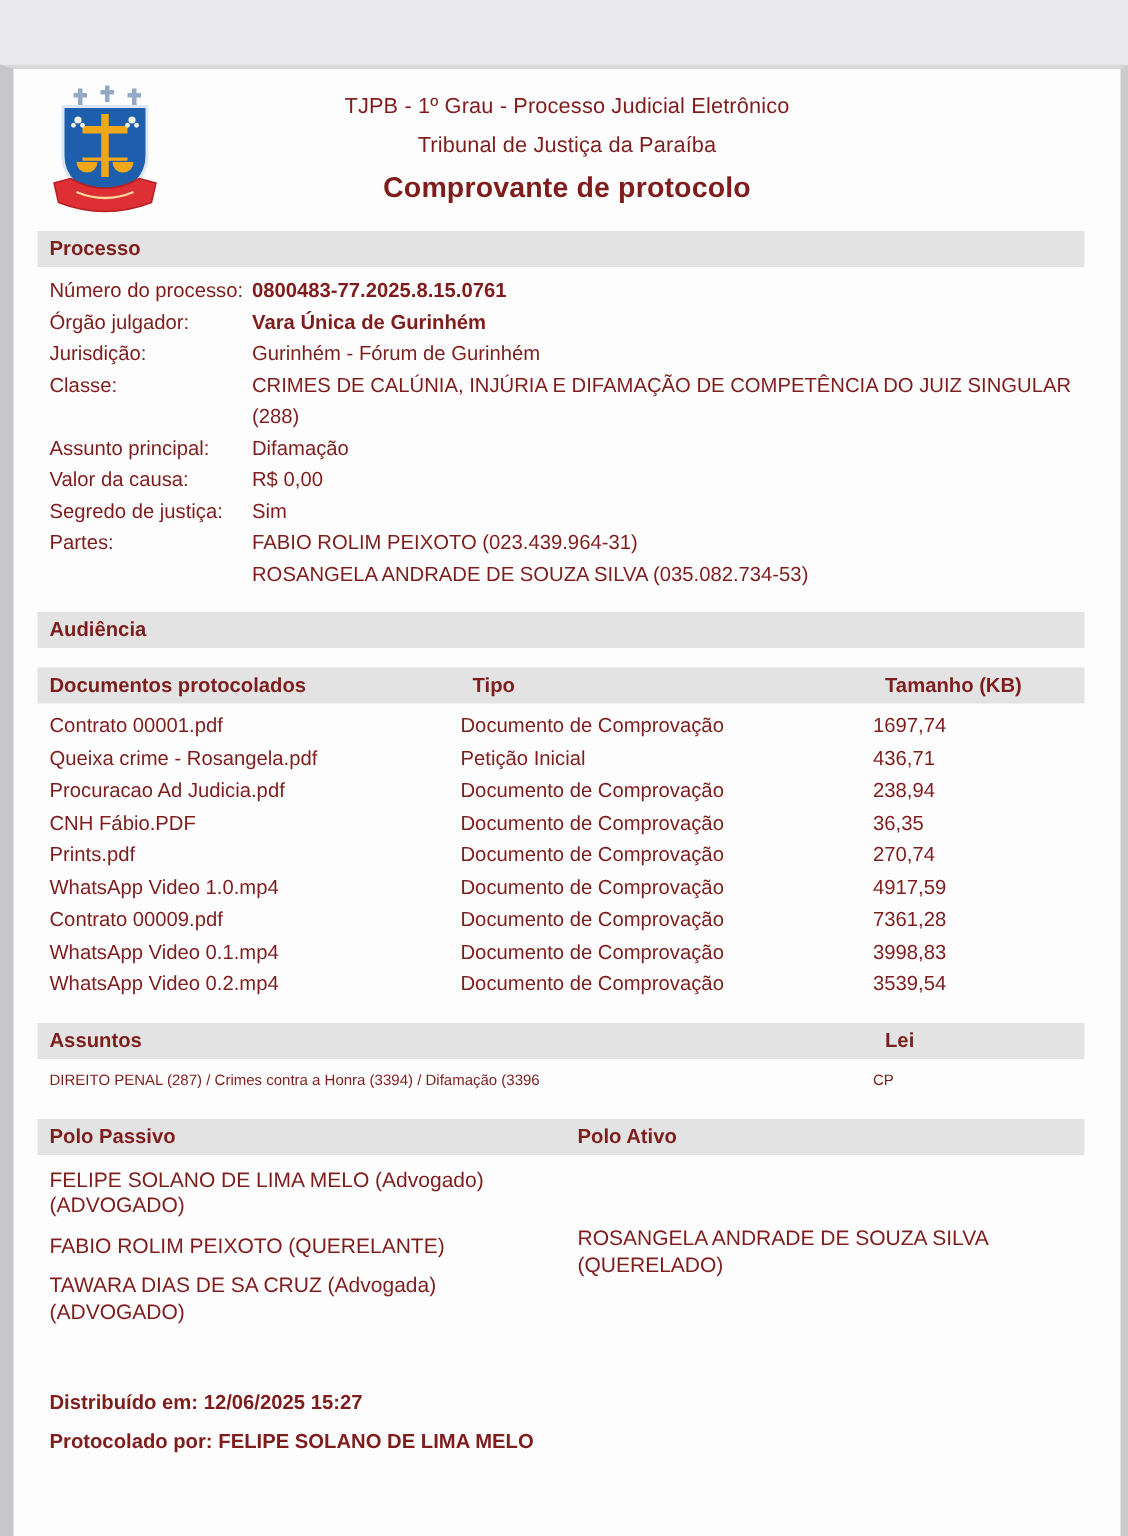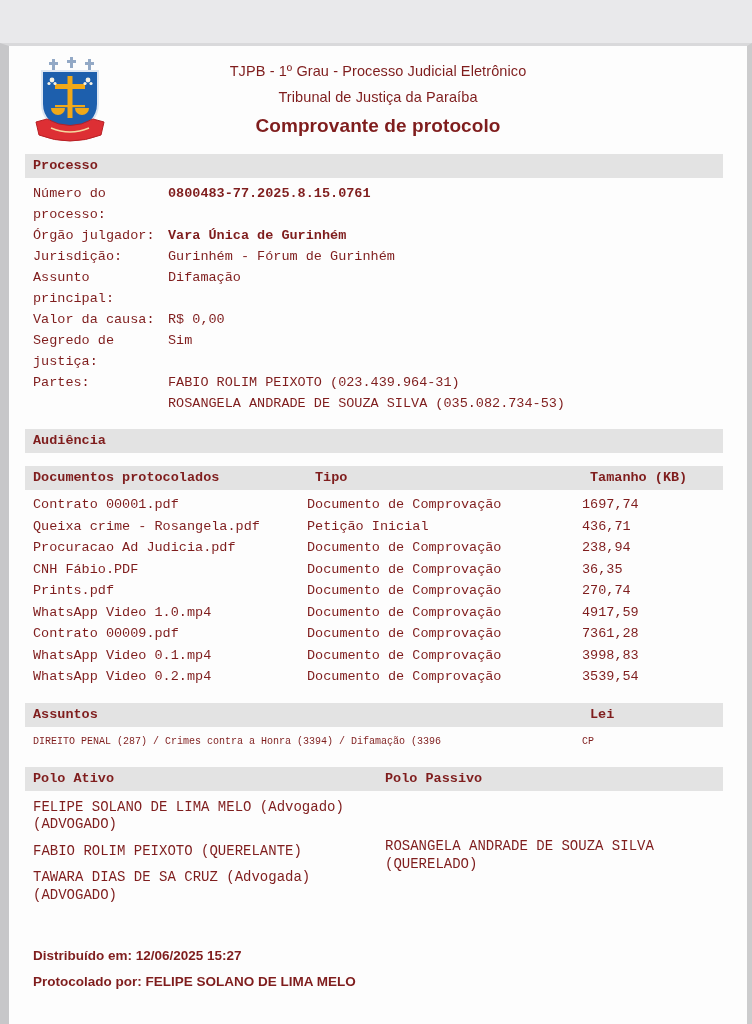--- a/index.html
+++ b/index.html
@@ -15,21 +15,21 @@
   .logo { position:absolute; left:24px; top:10px; width:74px; height:88px; }
   .header-text { position:absolute; left:0; right:0; top:17px; text-align:center; }
   .h-line { font-size:14.5px; margin-bottom:10px; letter-spacing:0.1px; }
   .h-line.bold { font-size:19px; font-weight:bold; margin-bottom:0; }
   
   .content { padding:0 24px 0 16px; }
   .bar {
     background:#e3e3e3; font-weight:bold; font-size:13.5px;
     padding:3px 8px 4px; line-height:17px;
   }
-  .section { margin-top:13px;font-family:Liberation Mono, monospace; }
+  .section { margin-top:13px; }
   .section.first { margin-top:6px; }
   
   .fields { padding:5px 0 2px; }
   .field { display:flex; font-size:13.5px; line-height:21px; }
   .flabel { width:135px; flex:none; padding-left:8px; }
   .fvalue { flex:1; padding-right:2px; }
   .fvalue.bold { font-weight:bold; }
   
   .grid3 { display:grid; grid-template-columns:282px 275px 1fr; }
   .bar.grid3 { padding:3px 0 4px 8px; }
@@ -113,20 +113,26 @@
               <div>Vara Única de Gurinhém</div>
             </div>
           </div>
           <div class="field">
             <div class="flabel">Jurisdição:</div>
             <div class="fvalue">
               <div>Gurinhém - Fórum de Gurinhém</div>
             </div>
           </div>
           <div class="field">
+            <div class="flabel">Classe:</div>
+            <div class="fvalue">
+              <div>CRIMES DE CALÚNIA, INJÚRIA E DIFAMAÇÃO DE COMPETÊNCIA DO JUIZ SINGULAR (288)</div>
+            </div>
+          </div>
+          <div class="field">
             <div class="flabel">Assunto principal:</div>
             <div class="fvalue">
               <div>Difamação</div>
             </div>
           </div>
           <div class="field">
             <div class="flabel">Valor da causa:</div>
             <div class="fvalue">
               <div>R$ 0,00</div>
             </div>
@@ -212,22 +218,22 @@
         <span>Lei</span>
       </div>
       <div class="assunto-row">
         <span>DIREITO PENAL (287) / Crimes contra a Honra (3394) / Difamação (3396</span>
         <span>CP</span>
       </div>
     </div>
 
     <div class="section">
       <div class="bar grid2p">
+        <span>Polo Passivo</span>
         <span>Polo Ativo</span>
-        <span>Polo Passivo</span>
       </div>
       <div class="polo-body">
         <div id="polo-ativo">
             <div class="polo-entry">FELIPE SOLANO DE LIMA MELO (Advogado)(ADVOGADO)</div>
             <div class="polo-entry">FABIO ROLIM PEIXOTO (QUERELANTE)</div>
             <div class="polo-entry">TAWARA DIAS DE SA CRUZ (Advogada)(ADVOGADO)</div>
           </div>
         <div id="polo-passivo" class="polo-passivo">
             <div class="polo-entry">ROSANGELA ANDRADE DE SOUZA SILVA (QUERELADO)</div>
           </div>

